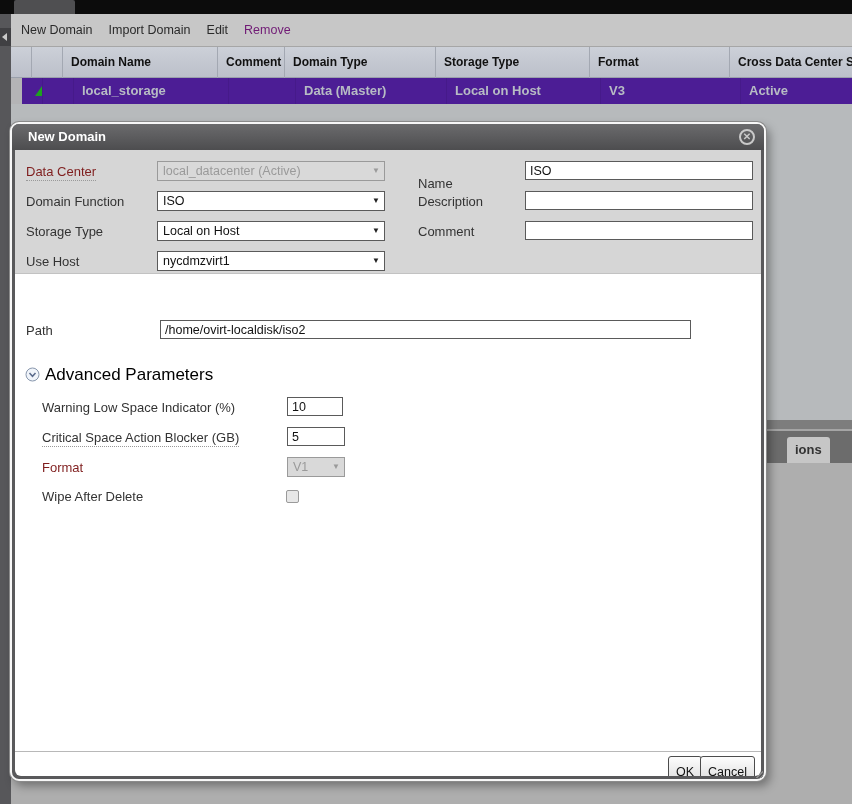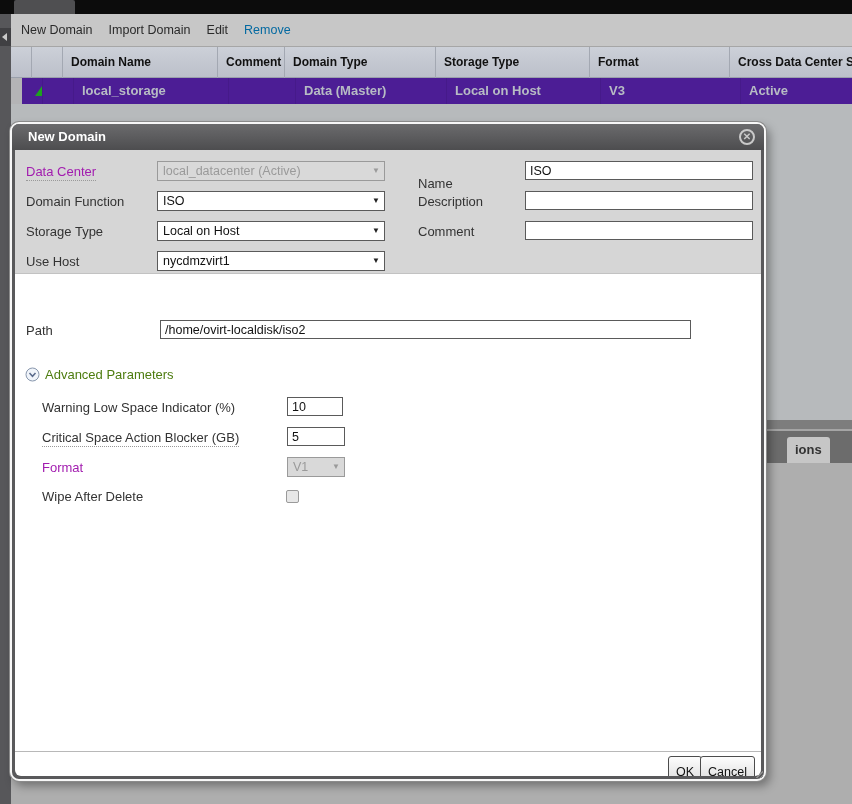--- a/index.html
+++ b/index.html
@@ -24,21 +24,21 @@
     position:absolute; left:2px; top:5px; width:0; height:0;
     border-top:4px solid transparent; border-bottom:4px solid transparent;
     border-right:5px solid #c9c9c9;
   }
   .toolbar {
     left:11px; top:14px; width:841px; height:33px; background:#c7c7c7;
     display:flex; align-items:center; gap:16px; padding-left:10px;
     border-bottom:1px solid #a6a6a6;
   }
   .toolbar .tbtn { font-size:12.5px; color:#2a2a2a; cursor:default; }
-  .toolbar .tbtn.disabled { color:#0369a1; }
+  .toolbar .tbtn.disabled { color:#701a75; }
 
   .grid-header {
     left:11px; top:47px; width:841px; height:31px;
     background:linear-gradient(#ccd0d8,#bcc0ca);
     display:flex; border-bottom:1px solid #9aa0ab;justify-content:space-between;
   }
   .grid-header .hcell {
     height:31px; line-height:31px; font-size:12px; font-weight:bold; color:#111;
     padding-left:8px; border-right:1px solid #a3a8b2; overflow:hidden; white-space:nowrap;
   }
@@ -87,39 +87,39 @@
   }
   .dlg-inner {
     position:absolute; left:3px; right:3px; top:26px; bottom:3px;
     background:#fff; border-radius:0 0 6px 6px; overflow:hidden;
   }
   .gray-section {
     position:absolute; left:0; top:0; width:100%; height:124px;
     background:#d6d6d6; border-bottom:1px solid #c2c2c2;
   }
   .flabel { position:absolute; font-size:13px; color:#333; line-height:20px; white-space:nowrap; }
-  .flabel.disabled { color:#a21caf; }
+  .flabel.disabled { color:#7f1d1d; }
   .flabel .dotted { border-bottom:1px dotted #999; padding-bottom:1px; }
 
   .sel {
     position:absolute; height:20px; background:#fff; border:1px solid #5a5a5a;
     font-size:12.5px; color:#111; line-height:18px; padding:0 18px 0 5px;
     white-space:nowrap; overflow:hidden; cursor:default;
   }
   .sel .arr {
     position:absolute; right:4px; top:0; font-size:8px; line-height:18px; color:#222;
   }
   .sel.disabled { background:#d9d9d9; color:#9a9a9a; border-color:#9a9a9a; }
   .sel.disabled .arr { color:#9a9a9a; }
 
   .tinput {
     position:absolute; height:19px; background:#fff; border:1px solid #5a5a5a;
     font-family:"Liberation Sans", sans-serif; font-size:12.5px; color:#111; padding:0 4px;
   }
-  .adv-head { position:absolute; font-size:13px; color:#4d7c0f; line-height:16px; }
+  .adv-head { position:absolute; font-size:17px; color:#000000; line-height:16px; }
   .adv-toggle { position:absolute; width:15px; height:15px; cursor:pointer; }
   .chk {
     position:absolute; width:13px; height:13px; background:#e7e7e7;
     border:1px solid #9a9a9a; border-radius:2px;
   }
   .footer-line { position:absolute; left:0; right:0; top:601px; height:1px; background:#b8b8b8; }
   .btn {
     position:absolute; top:606px; height:32px;
     background:linear-gradient(#fdfdfd,#d7d7d7); border:1px solid #4c4c4c; border-radius:3px;
     font-family:"Liberation Sans", sans-serif; font-size:12.5px; color:#111;

